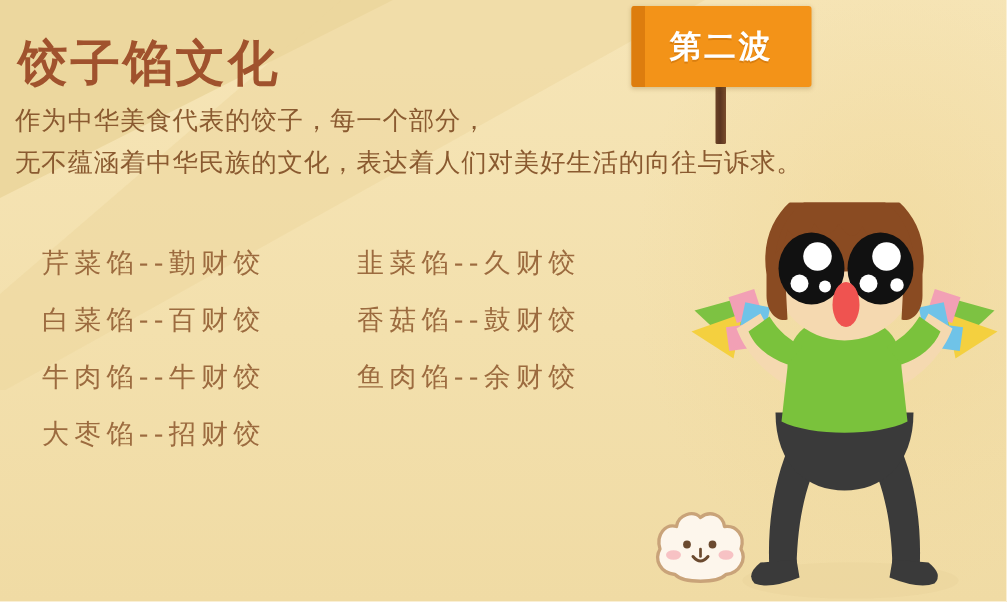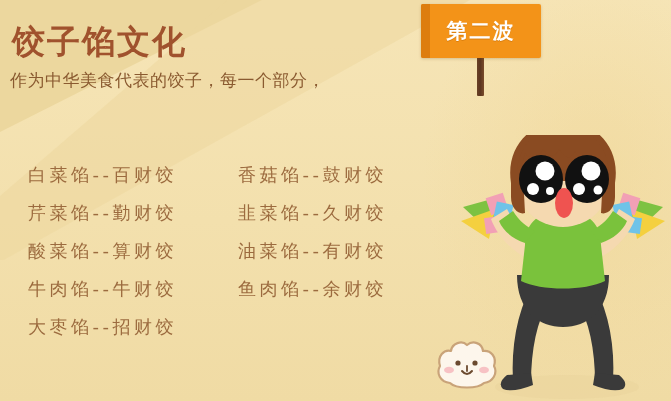--- a/index.html
+++ b/index.html
@@ -168,41 +168,38 @@
 
 <div id="poster">
 
   <div class="bg-base"></div>
   <div class="bg-wedge"></div>
   <div class="bg-wedge2"></div>
   <div class="bg-soft-right"></div>
 
   <div class="title">饺子馅文化</div>
   <div class="subtitle l1">作为中华美食代表的饺子，每一个部分，</div>
+  <div class="subtitle l2">无不蕴涵着中华民族的文化，表达着人们对美好生活的向往与诉求。</div>
 
   <div class="sign-wrap">
     <div class="sign-post"></div>
     <div class="sign-board">
       <div class="sign-board-edge"></div>
       <div class="sign-text">第二波</div>
     </div>
   </div>
 
   <div class="list">
     <div class="list-row">
+      <div class="list-cell c1">芹菜馅--勤财饺</div>
+      <div class="list-cell c2">韭菜馅--久财饺</div>
+    </div>
+    <div class="list-row">
       <div class="list-cell c1">白菜馅--百财饺</div>
       <div class="list-cell c2">香菇馅--鼓财饺</div>
-    </div>
-    <div class="list-row">
-      <div class="list-cell c1">芹菜馅--勤财饺</div>
-      <div class="list-cell c2">韭菜馅--久财饺</div>
-    </div>
-    <div class="list-row">
-      <div class="list-cell c1">酸菜馅--算财饺</div>
-      <div class="list-cell c2">油菜馅--有财饺</div>
     </div>
     <div class="list-row">
       <div class="list-cell c2">牛肉馅--牛财饺</div>
       <div class="list-cell c1">鱼肉馅--余财饺</div>
     </div>
     <div class="list-row">
       <div class="list-cell c2">大枣馅--招财饺</div>
     </div>
   </div>
 

